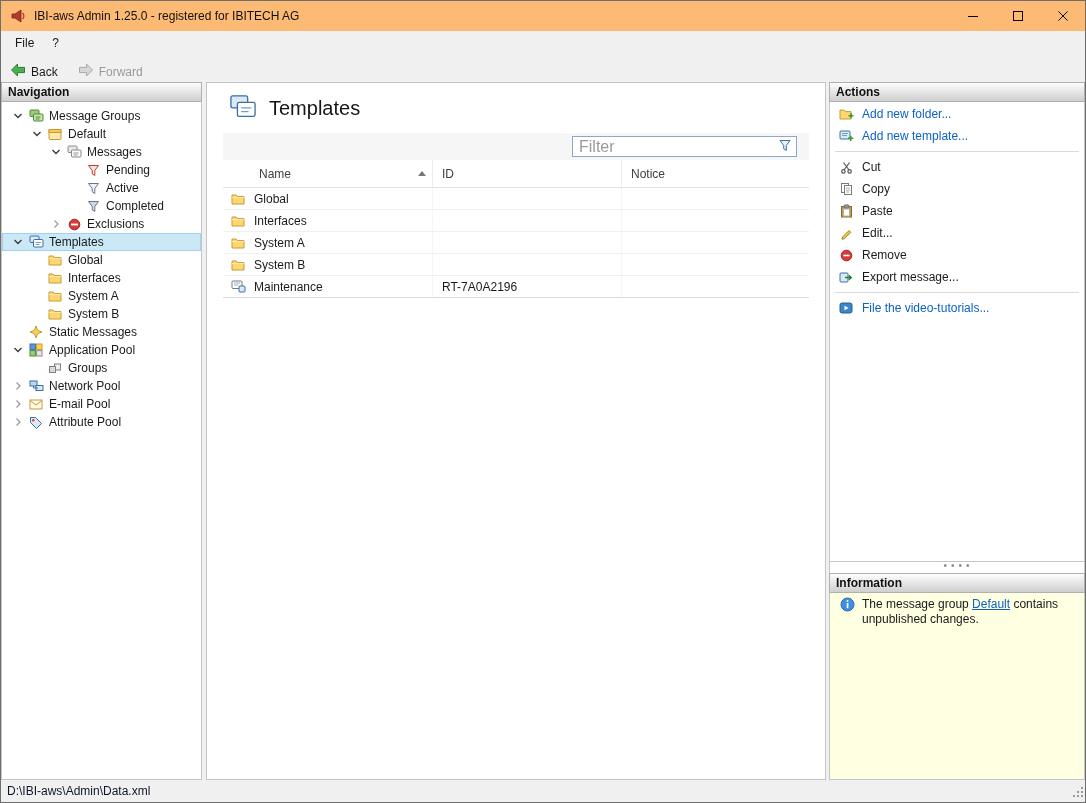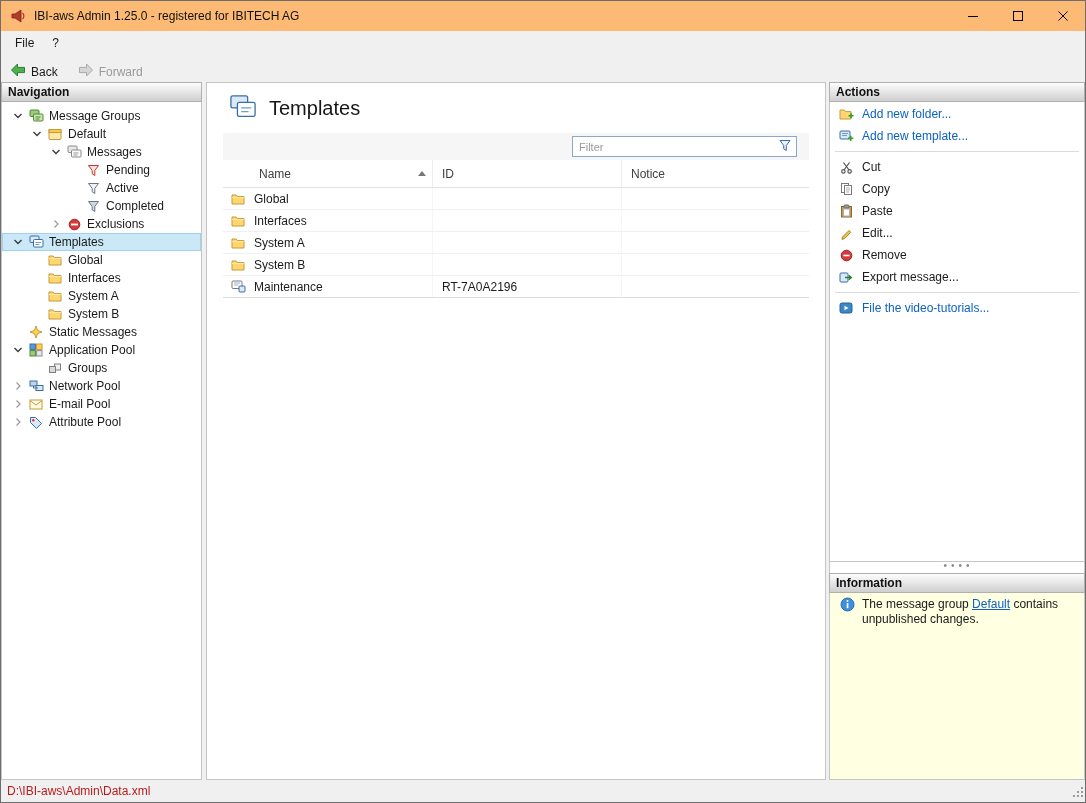--- a/index.html
+++ b/index.html
@@ -40,21 +40,21 @@
   .chev { width:16px; height:16px; flex:none; display:flex; align-items:center; justify-content:center; }
   .ticon { width:20px; height:16px; flex:none; display:flex; align-items:center; justify-content:center; }
   .tlabel { padding:1px 3px; }
 
   
   .content-header { display:flex; align-items:center; gap:12px; padding:11px 0 10px 22px; flex:none; }
   .content-title { font-size:20px; font-weight:400; color:#161616; }
   .grid-wrap { margin:0 16px; flex:1; display:flex; flex-direction:column; min-height:0; }
   .filter-band { height:27px; flex:none; background:#f6f6f6; display:flex; align-items:center; justify-content:flex-end; padding-right:12px; }
   .filter-box { width:225px; height:21px; background:#fff; border:1px solid #8aa8c8; display:flex; align-items:center; padding:0 4px 0 6px; }
-  .filter-box input { flex:1; border:none; outline:none; font-family:inherit; font-size:11px; color:#222; min-width:0; }
+  .filter-box input { flex:1; border:none; outline:none; font-family:inherit; font-size:16px; color:#222; min-width:0; }
   .filter-box input::placeholder { color:#9a9a9a; }
   .grid-header { height:28px; flex:none; display:flex; align-items:center; border-bottom:1px solid #e3e3e3; color:#404040; }
   .gh { height:100%; display:flex; align-items:center; }
   .gh-name { width:210px; border-right:1px solid #ececec; }
   .gh-name > span:first-child { margin-left:36px; }
   .gh-id { width:189px; padding-left:9px; border-right:1px solid #ececec; }
   .gh-notice { flex:1; padding-left:9px; }
   .sort-asc { margin-left:auto; margin-right:6px; width:0; height:0; border-left:4px solid transparent; border-right:4px solid transparent; border-bottom:5px solid #777; }
   .grid-row { height:22px; flex:none; display:flex; align-items:center; border-bottom:1px solid #f0f0f0; }
   .grid-row.last { border-bottom:1px solid #dcdcdc; }
@@ -72,21 +72,21 @@
   .action.link .alabel { color:#0b61c4; }
   .aicon { width:16px; display:flex; justify-content:center; flex:none; }
   .sep { border-top:1px solid #dadada; margin:4px 5px; }
   .splitter { height:11px; flex:none; background:#fff; border-left:1px solid #c5c5c5; border-right:1px solid #c5c5c5; text-align:center; color:#8a8a8a; font-size:10px; line-height:7px; }
   .splitter::after { content:"\2022\2009\2022\2009\2022\2009\2022"; letter-spacing:1px; }
   .info-body { height:187px; flex:none; background:#ffffe1; border:1px solid #c5c5c5; border-top:none; padding:4px 10px; display:flex; gap:7px; align-items:flex-start; }
   .info-text { line-height:15px; color:#1a1a1a; }
   .info-text a { color:#0b61c4; text-decoration:underline; }
 
   
-  .statusbar { height:22px; flex:none; display:flex; align-items:center; padding-left:6px; color:#b91c1c; position:relative; }
+  .statusbar { height:22px; flex:none; display:flex; align-items:center; padding-left:6px; color:#0f172a; position:relative; }
   .grip { position:absolute; right:1px; bottom:1px; }
 </style>
 </head>
 <body>
 
 <div class="window">
 
   <div class="titlebar">
     <span class="app-icon">
       <svg width="16" height="16" viewBox="0 0 16 16">

